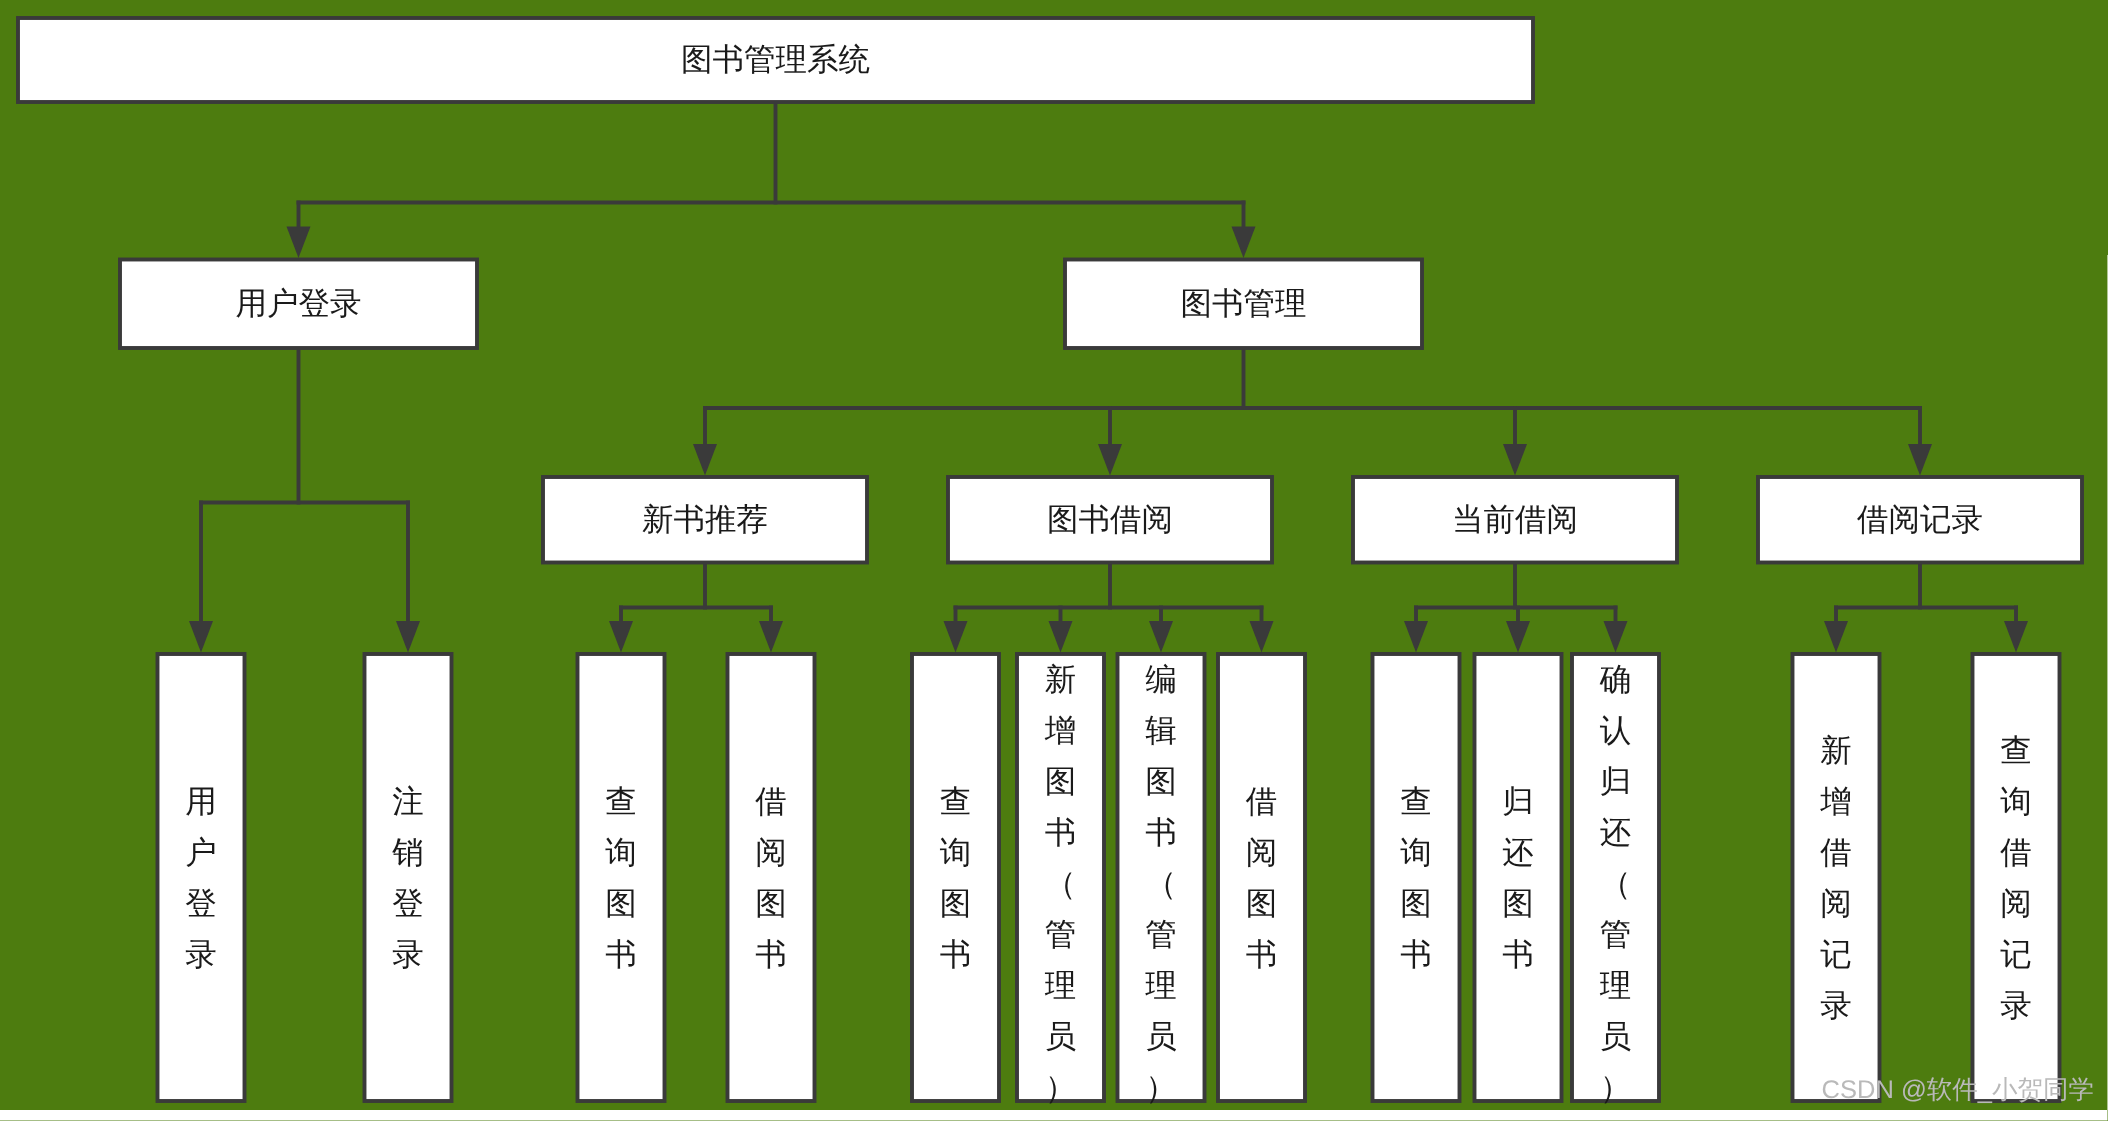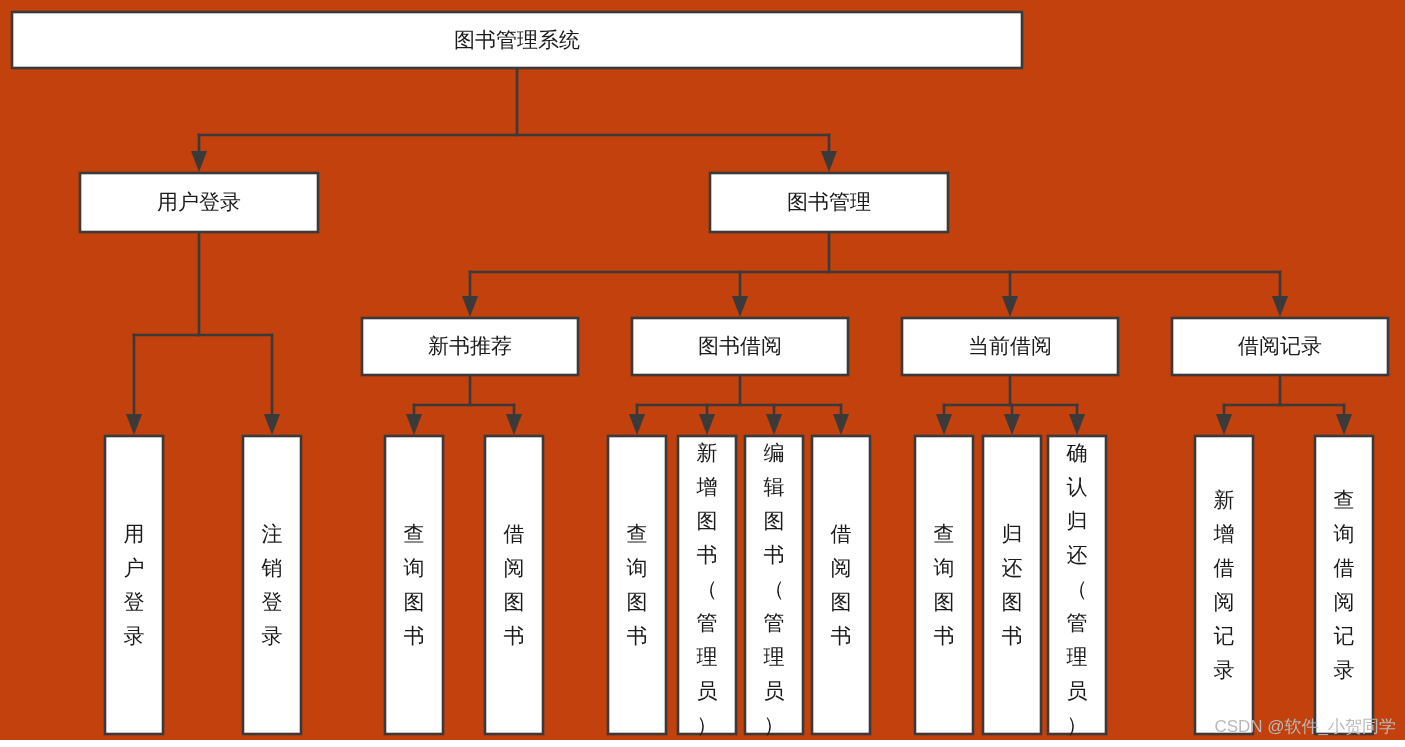--- a/index.html
+++ b/index.html
@@ -8,21 +8,21 @@
     padding: 0;
     background: #ffffff;
   }
   body {
     font-family: "Liberation Sans", "DejaVu Sans", sans-serif;
   }
   #diagram-root {
     position: relative;
     width: 1405px;
     height: 740px;
-    background: #c2410c;
+    background: #4d7c0f;
     overflow: hidden;
   }
   svg.diagram-canvas {
     position: absolute;
     left: 0;
     top: 0;
     width: 1405px;
     height: 747px;
   }
   .node-box {

